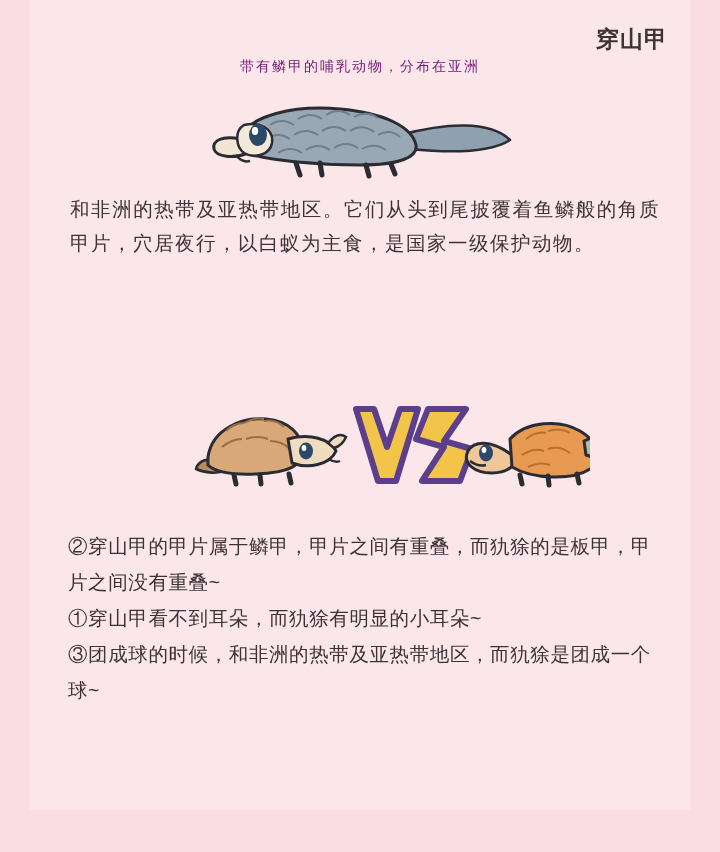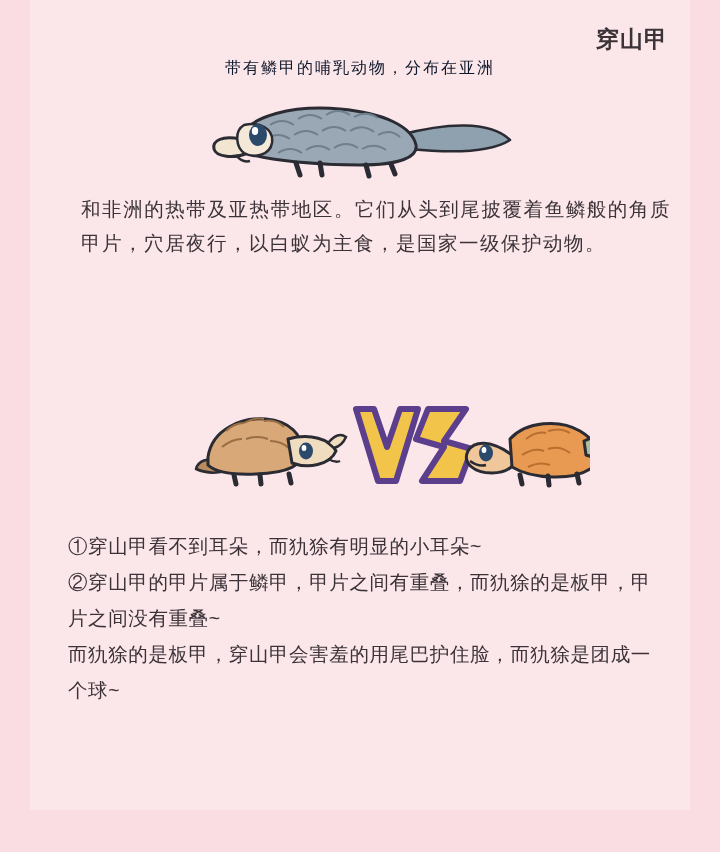--- a/index.html
+++ b/index.html
@@ -37,42 +37,41 @@
     font-weight: bold;
     color: #3b3338;
     letter-spacing: 1px;
   }
   .lead {
     position: absolute;
     left: 0;
     top: 58px;
     width: 100%;
     text-align: center;
-    font-size: 16px;
-    color: #0f172a;
+    font-size: 14px;
+    color: #701a75;
     letter-spacing: 2px;
   }
   .hero {
     position: absolute;
     left: 170px;
     top: 95px;
     width: 320px;
     height: 90px;
   }
   .body-text {
     position: absolute;
     left: 40px;
     top: 192px;
     width: 590px;
     font-size: 19.5px;
     line-height: 34px;
     color: #3b3338;
     letter-spacing: 1.5px;
     text-align: justify;
-    margin-left: 11px;
   }
   .compare {
     position: absolute;
     left: 130px;
     top: 395px;
     width: 430px;
     height: 105px;
   }
   .notes {
     position: absolute;
@@ -176,19 +175,19 @@
           <path d="M424 46 C448 34 470 36 482 50 C470 62 444 66 426 60 Z" fill="#a9c0a0" stroke="#2b2b33" stroke-width="3" stroke-linejoin="round"></path>
           <ellipse cx="326" cy="58" rx="7" ry="8.5" fill="#2b4a6b"></ellipse>
           <ellipse cx="324" cy="55" rx="2.4" ry="3" fill="#ffffff"></ellipse>
           <path d="M310 66 q8 6 16 4" stroke="#2b2b33" stroke-width="2.5" fill="none"></path>
           <path d="M360 80 l2 9 m26 -8 l1 9 m28 -11 l2 9" stroke="#2b2b33" stroke-width="5" stroke-linecap="round" fill="none"></path>
         </g>
       </svg>
     </div>
 
     <div class="notes">
+      <div>②穿山甲的甲片属于鳞甲，甲片之间有重叠，而犰狳的是板甲，甲片之间没有重叠~</div>
       <div>①穿山甲看不到耳朵，而犰狳有明显的小耳朵~</div>
-      <div>②穿山甲的甲片属于鳞甲，甲片之间有重叠，而犰狳的是板甲，甲片之间没有重叠~</div>
-      <div>而犰狳的是板甲，穿山甲会害羞的用尾巴护住脸，而犰狳是团成一个球~</div>
+      <div>③团成球的时候，和非洲的热带及亚热带地区，而犰狳是团成一个球~</div>
     </div>
 
   </div>
 </div>
 
 </body></html>

